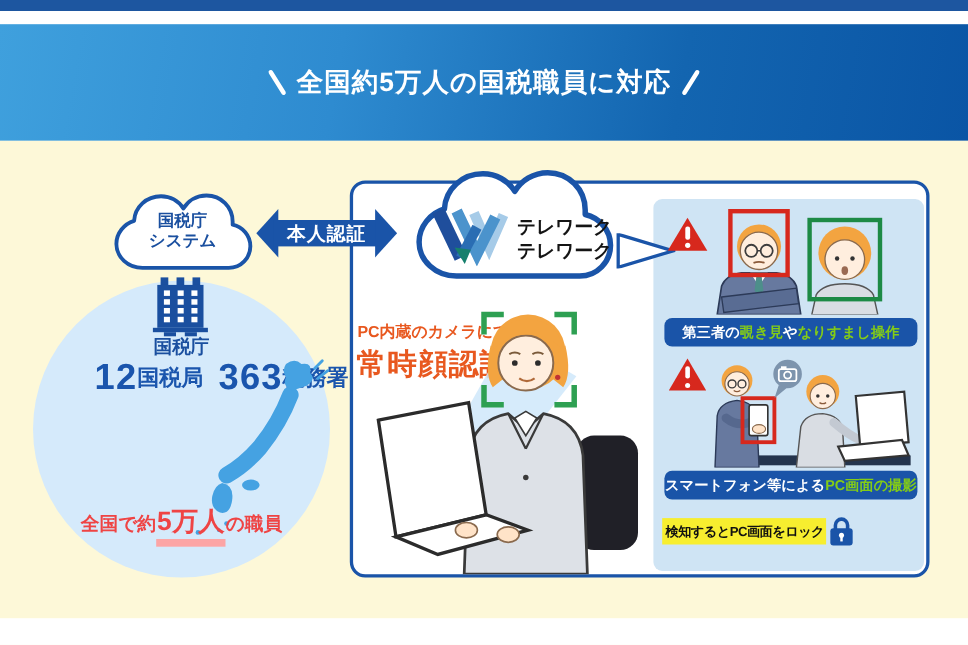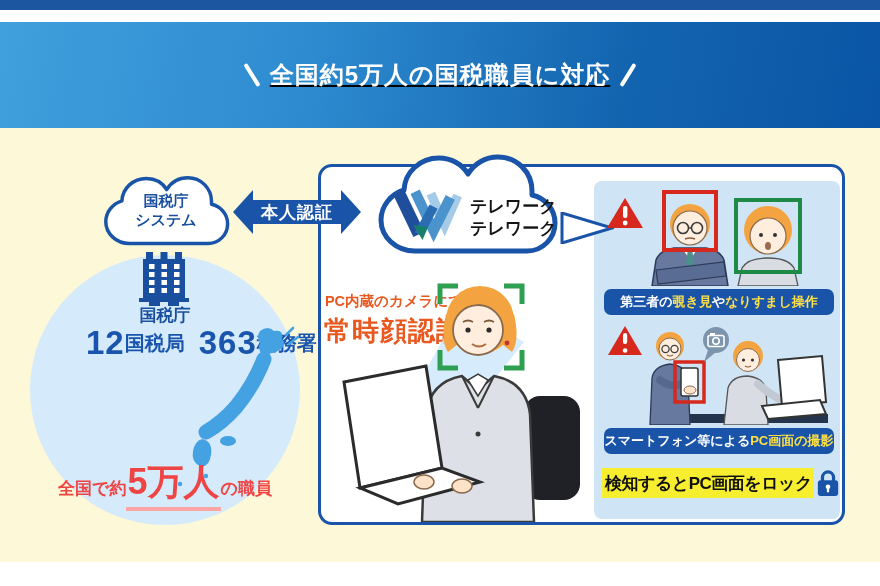--- a/index.html
+++ b/index.html
@@ -5,21 +5,21 @@
   html,body{margin:0;padding:0;background:#fff;}
   .stage{
     position:relative;width:880px;height:586px;overflow:hidden;background:#ffffff;
     font-family:"Liberation Sans","DejaVu Sans",sans-serif;
   }
   
   .top-strip{position:absolute;left:0;top:0;width:880px;height:10px;background:#1d56a0;}
   .banner{
     position:absolute;left:0;top:22px;width:880px;height:106px;
     background:linear-gradient(100deg,#3fa0dd 0%,#2e8bd0 35%,#1365b0 70%,#0a55a5 100%);
-    display:flex;flex-direction:column;align-items:center;justify-content:center;gap:7px;text-decoration:underline;
+    display:flex;flex-direction:column;align-items:center;justify-content:center;gap:7px;
   }
   .tagline-row{display:flex;align-items:center;gap:16px;}
   .slash{display:inline-block;width:4px;height:26px;background:#fff;border-radius:2px;}
   .slash-l{transform:rotate(-32deg);}
   .slash-r{transform:rotate(32deg);}
   .tagline-text{color:#fff;font-size:24px;font-weight:bold;letter-spacing:1px;}
   .headline{display:flex;align-items:flex-end;white-space:nowrap;}
   .headline .yl{color:#f5e93c;}
   .headline .wh{color:#fff;}
   .headline .big{font-size:30px;font-weight:bold;letter-spacing:-1px;}
@@ -33,21 +33,21 @@
   .building-label{position:absolute;left:103px;top:304px;width:124px;text-align:center;
     color:#1a4f9f;font-size:17px;font-weight:bold;}
   .stats{position:absolute;left:86px;top:326px;display:flex;gap:14px;}
   .stat{display:flex;flex-direction:row;align-items:center;color:#1a55ad;}
   .stat .v{font-size:33px;font-weight:bold;line-height:1.05;letter-spacing:1px;}
   .stat .l{font-size:20px;font-weight:bold;}
   .japan-map{position:absolute;left:172px;top:325px;width:132px;height:162px;}
   .total-line{position:absolute;left:44px;top:458px;width:242px;display:flex;justify-content:center;
     align-items:baseline;color:#ef4444;font-weight:bold;white-space:nowrap;}
   .total-line .t-sm{font-size:17px;}
-  .total-line .t-big{font-size:36px;border-bottom:4px solid #fca5a5;padding:0 1px;}
+  .total-line .t-big{font-size:24px;border-bottom:7px solid #fca5a5;padding:0 1px;}
   
   .cloud-wrap{position:absolute;}
   .left-cloud{left:96px;top:168px;width:140px;height:88px;z-index:6;}
   .cloud-svg{position:absolute;left:0;top:0;width:100%;height:100%;}
   .left-cloud-text{position:absolute;left:0;top:24px;width:100%;text-align:center;
     color:#1a4f9f;font-size:15px;font-weight:bold;line-height:1.25;z-index:7;}
   .auth-arrow{position:absolute;left:233px;top:190px;width:128px;height:44px;z-index:6;}
   .arrow-body{position:absolute;left:16px;right:16px;top:10px;height:24px;background:#1a54a8;}
   .arrow-head{position:absolute;width:0;height:0;border-top:22px solid transparent;border-bottom:22px solid transparent;}
   .arrow-head.hl{left:0;top:0;border-right:20px solid #1a54a8;}
@@ -70,24 +70,24 @@
   .threat-panel{position:absolute;left:594px;top:181px;width:246px;height:338px;background:#cfe4f4;
     border-radius:8px;z-index:3;}
   .scene-svg{position:absolute;z-index:4;}
   .scene1{left:606px;top:186px;width:222px;height:100px;}
   .scene2{left:606px;top:322px;width:222px;height:103px;}
   .pill{position:absolute;width:230px;height:26px;background:#1a54a8;border-radius:7px;z-index:5;
     display:flex;align-items:center;justify-content:center;white-space:nowrap;font-size:13px;font-weight:bold;}
   .pill1{left:604px;top:289px;}
   .pill2{left:604px;top:428px;}
   .pill .pw{color:#fff;}
-  .pill .py{color:#fde047;}
+  .pill .py{color:#84cc16;}
   .lock-row{position:absolute;left:602px;top:466px;width:236px;height:34px;display:flex;
     align-items:center;z-index:5;}
-  .lock-text{background:#f7ee2f;color:#111;font-size:17px;font-weight:bold;padding:4px 2px 3px 3px;
+  .lock-text{background:#f7ee2f;color:#111;font-size:12px;font-weight:bold;padding:4px 2px 3px 3px;
     white-space:nowrap;letter-spacing:-0.5px;}
   .lock-svg{width:24px;height:30px;margin-left:2px;flex:none;}
 </style>
 </head>
 <body>
 
 <div class="stage">
 
   <div class="top-strip"></div>
 

